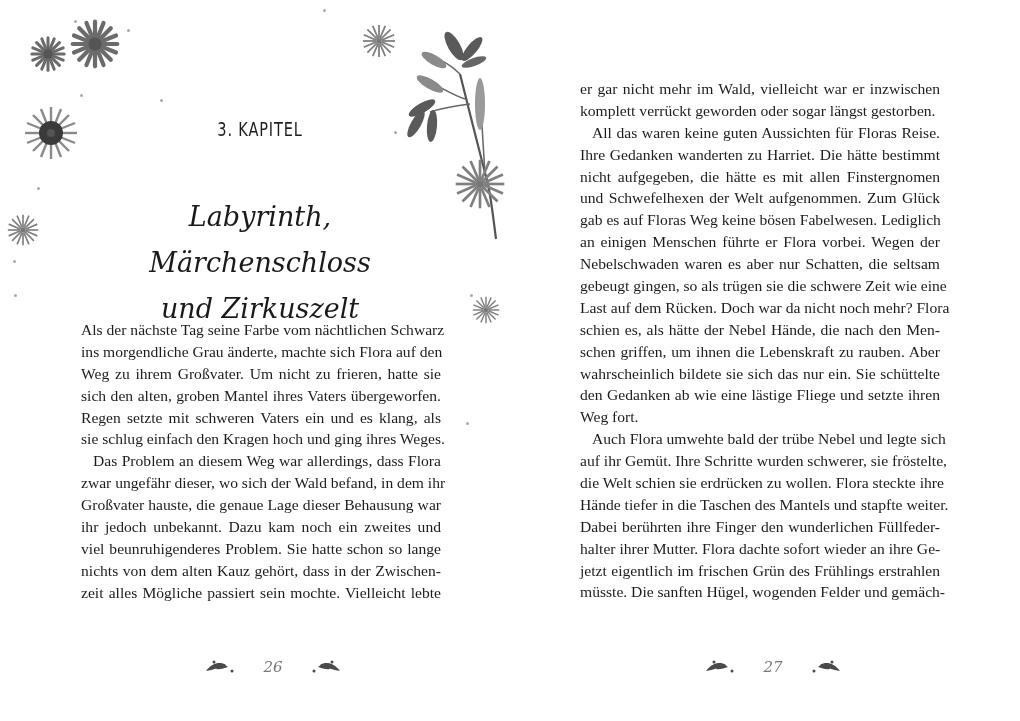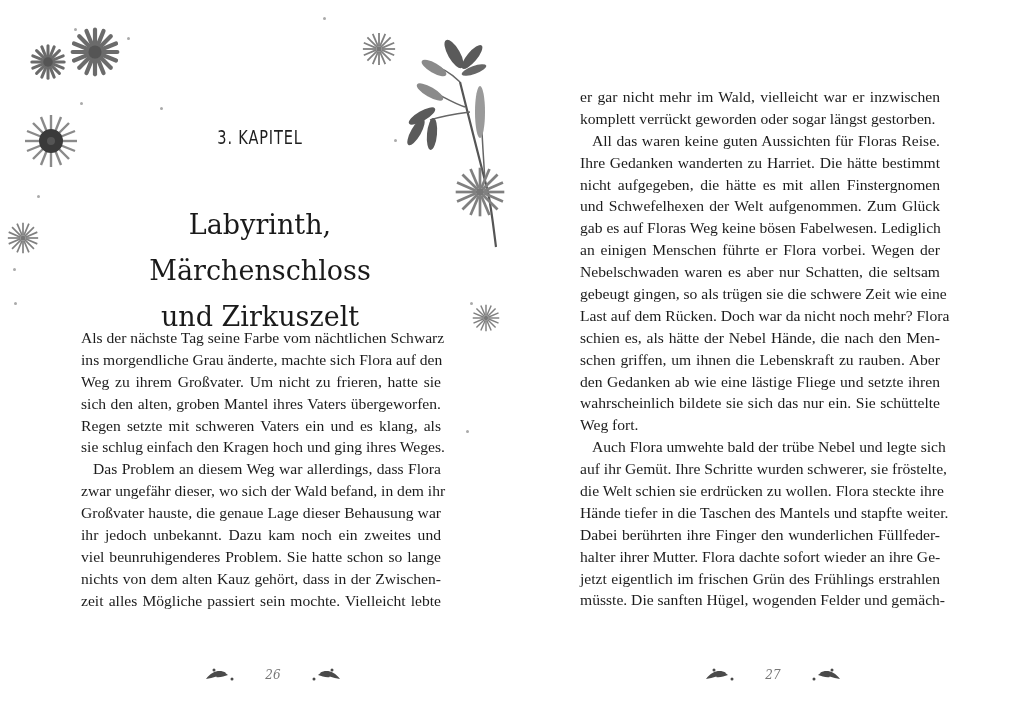--- a/index.html
+++ b/index.html
@@ -1,32 +1,32 @@
 <!DOCTYPE html>
 <html><head>
 <meta charset="utf-8">
 <style>
   html, body { margin:0; padding:0; }
   body { width:1020px; height:721px; background:#ffffff; position:relative; overflow:hidden; font-family:"DejaVu Serif", serif; color:#222; }
   .spread { position:absolute; left:0; top:0; width:1020px; height:721px; }
-  .page { position:absolute; top:12px; height:557px; width:510px; }
+  .page { position:absolute; top:4px; height:557px; width:510px; }
   .page.left { left:0; }
   .page.right { left:510px; }
   .chapter-label { position:absolute; left:0; width:520px; top:114px; text-align:center; font-family:"DejaVu Sans Condensed","DejaVu Sans", sans-serif; font-size:19px; letter-spacing:1px; color:#1e1e1e; transform:scaleX(0.85); }
-  .chapter-title { position:absolute; left:80px; width:360px; text-align:center; font-family:"DejaVu Serif", serif; font-size:27px; color:#1a1a1a; line-height:46px; top:190px; }
+  .chapter-title { position:absolute; left:80px; width:360px; text-align:center; font-family:"DejaVu Serif", serif; font-style:italic; font-size:27px; color:#1a1a1a; line-height:46px; top:190px; }
   .body-text { position:absolute; font-family:"Liberation Serif", serif; font-size:15.6px; line-height:21.9px; color:#1c1c1c; width:360px; text-align:justify; }
   .left .body-text { left:81px; top:315px; }
   .right .body-text { left:70px; top:74px; width:360px; }
   .line { display:block; text-align:justify; text-align-last:justify; white-space:nowrap; height:21.9px; }
   .line.last { text-align-last:left; }
   .line.indent { padding-left:12px; }
   .folio { position:absolute; top:652px; width:140px; height:22px; display:flex; align-items:center; justify-content:space-between; }
   .left .folio { left:203px; }
   .right .folio { left:193px;align-items:center; }
-  .folio-num { font-family:"DejaVu Serif", serif; font-style:italic; font-size:12px; color:#777; }
+  .folio-num { font-family:"DejaVu Serif", serif; font-style:italic; font-size:15px; color:#777; }
   .leaf { width:34px; height:16px; }
   .flower { position:absolute; }
   .dot { position:absolute; width:3px; height:3px; border-radius:50%; background:#aaa; }
 </style>
 </head>
 <body>
 
 <svg width="0" height="0" style="position:absolute">
   <defs>
     <g id="daisy">
@@ -198,22 +198,22 @@
       <span class="line">Ihre Gedanken wanderten zu Harriet. Die hätte bestimmt</span>
       <span class="line">nicht aufgegeben, die hätte es mit allen Finstergnomen</span>
       <span class="line">und Schwefelhexen der Welt aufgenommen. Zum Glück</span>
       <span class="line">gab es auf Floras Weg keine bösen Fabelwesen. Lediglich</span>
       <span class="line">an einigen Menschen führte er Flora vorbei. Wegen der</span>
       <span class="line">Nebelschwaden waren es aber nur Schatten, die seltsam</span>
       <span class="line">gebeugt gingen, so als trügen sie die schwere Zeit wie eine</span>
       <span class="line">Last auf dem Rücken. Doch war da nicht noch mehr? Flora</span>
       <span class="line">schien es, als hätte der Nebel Hände, die nach den Men-</span>
       <span class="line">schen griffen, um ihnen die Lebenskraft zu rauben. Aber</span>
+      <span class="line">wahrscheinlich bildete sie sich das nur ein. Sie schüttelte</span>
       <span class="line">den Gedanken ab wie eine lästige Fliege und setzte ihren</span>
-      <span class="line">wahrscheinlich bildete sie sich das nur ein. Sie schüttelte</span>
       <span class="line last">Weg fort.</span>
       <span class="line indent">Auch Flora umwehte bald der trübe Nebel und legte sich</span>
       <span class="line">auf ihr Gemüt. Ihre Schritte wurden schwerer, sie fröstelte,</span>
       <span class="line">die Welt schien sie erdrücken zu wollen. Flora steckte ihre</span>
       <span class="line">Hände tiefer in die Taschen des Mantels und stapfte weiter.</span>
       <span class="line">Dabei berührten ihre Finger den wunderlichen Füllfeder-</span>
       <span class="line">halter ihrer Mutter. Flora dachte sofort wieder an ihre Ge-</span>
       <span class="line">jetzt eigentlich im frischen Grün des Frühlings erstrahlen</span>
       <span class="line">müsste. Die sanften Hügel, wogenden Felder und gemäch-</span>
     </div>

